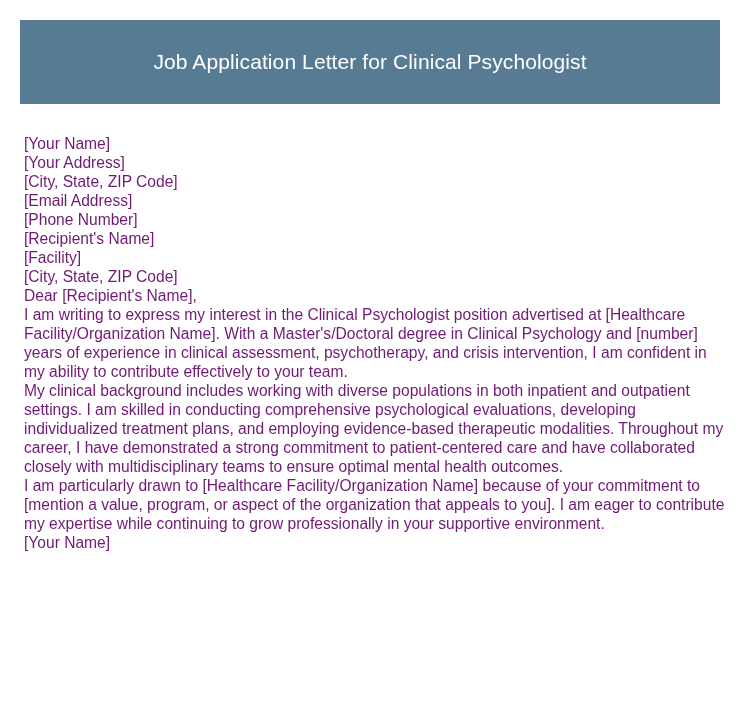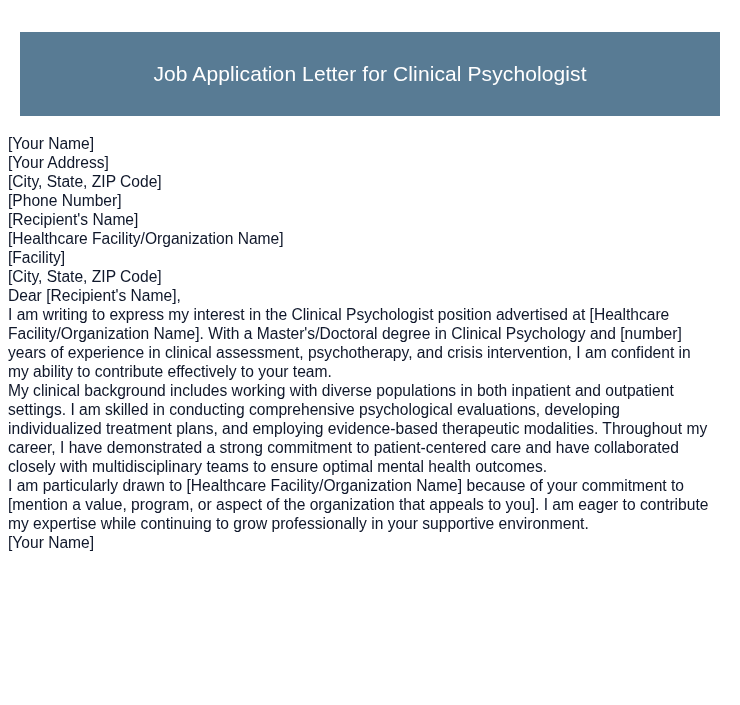--- a/index.html
+++ b/index.html
@@ -1,48 +1,48 @@
 <!DOCTYPE html>
 <html><head>
 <meta charset="utf-8">
 <style>
   html, body { margin: 0; padding: 0; background: #ffffff; }
   body { width: 740px; height: 705px; position: relative; overflow: hidden; }
   .header {
-    position: absolute; left: 20px; top: 32px; width: 700px; height: 84px;
+    position: absolute; left: 20px; top: 20px; width: 700px; height: 84px;
     background: #587b94; display: flex; align-items: center; justify-content: center;
   }
   .header-title {
     color: #ffffff; font-family: "Liberation Sans", sans-serif; font-size: 21px;
     letter-spacing: 0.1px;
   }
   .letter {
-    position: absolute; left: 8px; top: 134px; width: 705px;
+    position: absolute; left: 24px; top: 134px; width: 705px;
     font-family: "Liberation Sans", sans-serif; font-size: 15.6px; line-height: 19px;
-    color: #0f172a;
+    color: #701a75;
   }
   .line, .para { display: block; margin: 0; }
 </style>
 </head>
 <body>
 
 <div class="header">
   <span class="header-title">Job Application Letter for Clinical Psychologist</span>
 </div>
 
 <div class="letter">
   <div>
     <span class="line">[Your Name]</span>
     <span class="line">[Your Address]</span>
     <span class="line">[City, State, ZIP Code]</span>
+    <span class="line">[Email Address]</span>
     <span class="line">[Phone Number]</span>
   </div>
   <div>
     <span class="line">[Recipient's Name]</span>
-    <span class="line">[Healthcare Facility/Organization Name]</span>
     <span class="line">[Facility]</span>
     <span class="line">[City, State, ZIP Code]</span>
   </div>
   <span class="line">Dear [Recipient's Name],</span>
   <p class="para">I am writing to express my interest in the Clinical Psychologist position advertised at [Healthcare Facility/Organization Name]. With a Master's/Doctoral degree in Clinical Psychology and [number] years of experience in clinical assessment, psychotherapy, and crisis intervention, I am confident in my ability to contribute effectively to your team.</p>
   <p class="para">My clinical background includes working with diverse populations in both inpatient and outpatient settings. I am skilled in conducting comprehensive psychological evaluations, developing individualized treatment plans, and employing evidence-based therapeutic modalities. Throughout my career, I have demonstrated a strong commitment to patient-centered care and have collaborated closely with multidisciplinary teams to ensure optimal mental health outcomes.</p>
   <p class="para">I am particularly drawn to [Healthcare Facility/Organization Name] because of your commitment to [mention a value, program, or aspect of the organization that appeals to you]. I am eager to contribute my expertise while continuing to grow professionally in your supportive environment.</p>
   <span class="line">[Your Name]</span>
 </div>
 

